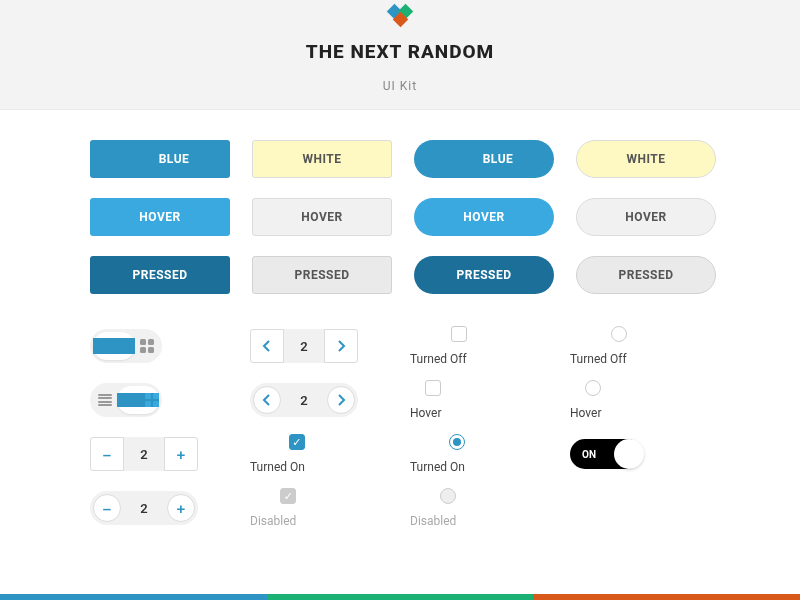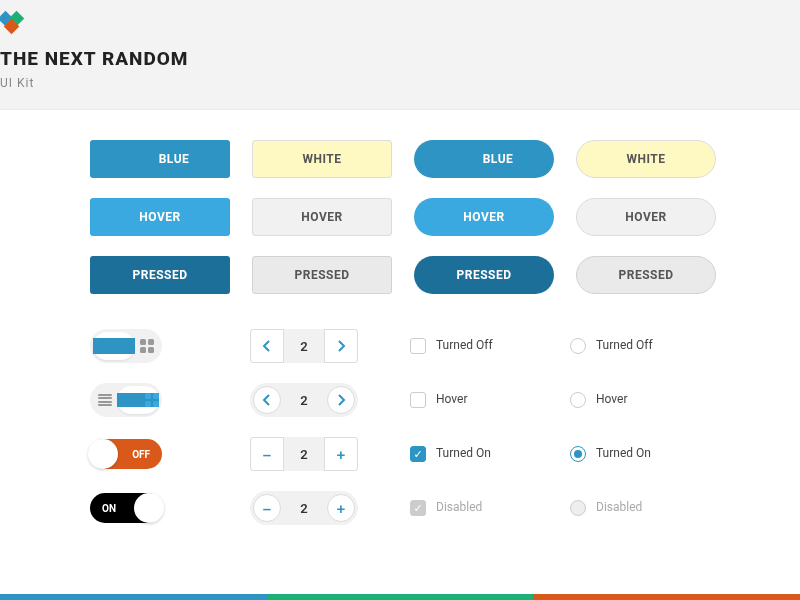--- a/index.html
+++ b/index.html
@@ -1,25 +1,25 @@
 <!DOCTYPE html>
 <html><head>
 <meta charset="utf-8">
 <style>
 * { box-sizing: border-box; margin: 0; padding: 0; }
 body { font-family: -apple-system, "Segoe UI", Roboto, Arial, sans-serif; background: #fff; width: 800px; height: 600px; overflow: hidden; }
 
-.header { background: #f3f3f3; height: 110px; padding-top: 13px; border-bottom: 1px solid #eaeaea; }
+.header { background: #f3f3f3; height: 110px; text-align: center; padding-top: 6px; border-bottom: 1px solid #eaeaea; }
 .logo { display: inline-block; position: relative; width: 22px; height: 22px; margin-bottom: 8px; }
 .logo .d { position: absolute; width: 11px; height: 11px; transform: rotate(45deg); }
 .logo .d1 { background: #2e94c4; left: 0; top: 0; }
 .logo .d2 { background: #1cb174; right: 0; top: 0; }
 .logo .d3 { background: #d9591b; left: 5.5px; top: 8px; }
 .title { font-weight: 800; font-size: 19px; letter-spacing: 1px; color: #222; }
-.subtitle { color: #888; font-size: 12px; margin-top: 6px; letter-spacing: 1px; }
+.subtitle { color: #888; font-size: 12px; margin-top: 16px; letter-spacing: 1px; }
 
 .canvas { padding: 30px 90px 0 90px; }
 
 .btn-grid { display: grid; grid-template-columns: repeat(4, 140px); gap: 20px 22px; }
 .btn { height: 38px; display: flex; align-items: center; justify-content: center; font-size: 12px; font-weight: 700; letter-spacing: 0.5px; cursor: pointer; }
 .sq { border-radius: 3px; }
 .pill { border-radius: 19px; }
 .blue { background: #2e94c4; color: #fff; padding-left: 28px; }
 .blue-h { background: #3aa9e0; color: #fff; }
 .blue-p { background: #1c6f99; color: #fff; }
@@ -51,21 +51,21 @@
 .step { display: flex; width: 108px; height: 34px; background: #f1f1f1; border-radius: 3px; }
 .step.pill { border-radius: 17px; }
 .step button { width: 34px; border: 1px solid #dcdcdc; background: #fff; color: #2e94c4; font-size: 15px; font-weight: 600; cursor: pointer; display: flex; align-items: center; justify-content: center; }
 .step .val { flex: 1; display: flex; align-items: center; justify-content: center; color: #333; font-size: 13px; font-weight: 600; }
 .step.sq button:first-child { border-radius: 3px 0 0 3px; }
 .step.sq button:last-child { border-radius: 0 3px 3px 0; }
 .step.pill { padding: 3px; }
 .step.pill button { border-radius: 50%; width: 28px; height: 28px; }
 .step.pill .val { font-size: 13px; }
 
-.chk, .rad { display: flex; align-items: flex-start; gap: 10px; font-size: 12px; color: #444; }
+.chk, .rad { display: flex; align-items: flex-end; gap: 10px; font-size: 12px; color: #444; flex-direction: column; }
 .chk .box { width: 16px; height: 16px; border: 1.5px solid #ccc; border-radius: 3px; display: flex; align-items: center; justify-content: center; font-size: 11px; color: #fff; }
 .chk.on .box { background: #2e94c4; border-color: #2e94c4; }
 .chk.dis .box { background: #ccc; border-color: #ccc; }
 .chk.dis, .rad.dis { color: #aaa; }
 .rad .ring { width: 16px; height: 16px; border: 1.5px solid #ccc; border-radius: 50%; display: flex; align-items: center; justify-content: center; }
 .rad.on .ring { border-color: #2e94c4; }
 .rad.on .dot { width: 8px; height: 8px; background: #2e94c4; border-radius: 50%; }
 .rad.dis .ring { border-color: #ccc; background: #eee; }
 
 .footer { position: absolute; bottom: 0; left: 0; right: 0; height: 6px; display: flex; }
@@ -194,26 +194,20 @@
         </div>
       </div>
     <div class="cell">
         <div class="rad">
           <div class="ring"></div>
           <span>Hover</span>
         </div>
       </div>
 
     <div class="cell">
-      <div class="tog off">
-          <span>OFF</span>
-          <div class="knob"></div>
-        </div>
-    </div>
-    <div class="cell">
       <div class="step sq">
         <button>–</button>
         <div class="val">2</div>
         <button>+</button>
       </div>
     </div>
     <div class="cell">
         <div class="chk on">
           <div class="box">✓</div>
           <span>Turned On</span>

